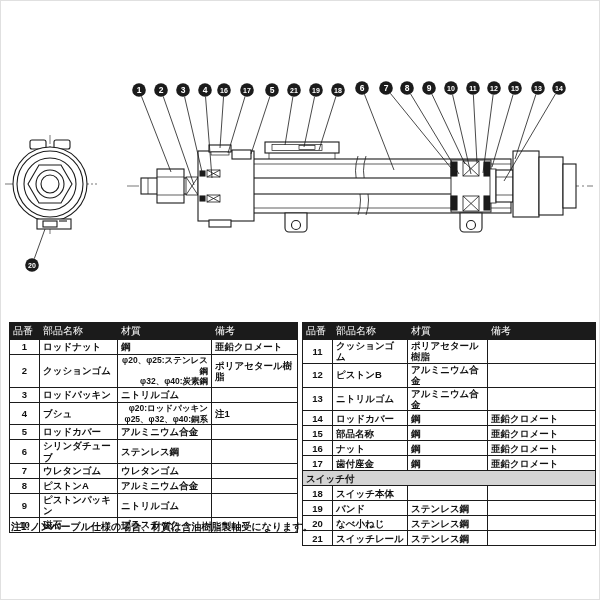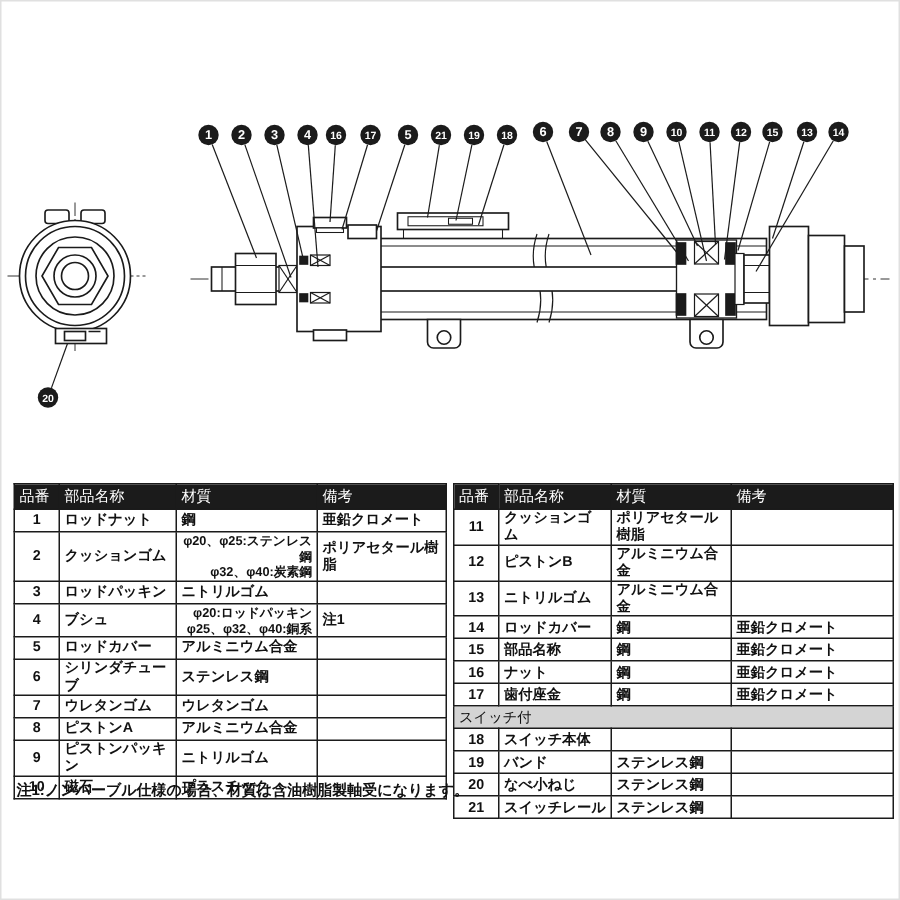--- a/index.html
+++ b/index.html
@@ -10,21 +10,21 @@
   .tables{position:absolute;left:8px;top:321px;display:flex;align-items:flex-start;gap:4px;}
   table{border-collapse:collapse;table-layout:fixed;background:#fff;}
   #table-left{width:288px;}
   #table-right{width:293px;}
   th{background:#1b1b1b;color:#fff;font-size:10px;font-weight:normal;text-align:left;
      padding:1px 3px;border:1px solid #1b1b1b;height:11px;}
   td{border:1px solid #1b1b1b;font-size:9.5px;font-weight:bold;color:#111;
      padding:0 3px;height:14px;line-height:1.2;vertical-align:middle;overflow:hidden;}
   td.c-no{text-align:center;padding:0 1px;}
   td.two-line{white-space:pre-line;font-size:8.5px;line-height:1.25;text-align:right;}
-  tr.switch-row td{background:#d4d4d4;font-weight:normal;}
+  tr.switch-row td{background:#d4d4d4;font-weight:bold;}
   .note-bottom{position:absolute;left:10px;top:519px;font-size:10px;font-weight:bold;color:#111;}
   .col-no{width:30px;}
   #table-left .col-name{width:78px;} #table-left .col-mat{width:94px;} #table-left .col-rem{width:86px;}
   #table-right .col-name{width:75px;} #table-right .col-mat{width:80px;} #table-right .col-rem{width:108px;}
 </style>
 </head>
 <body>
 
 <div class="page">
 

